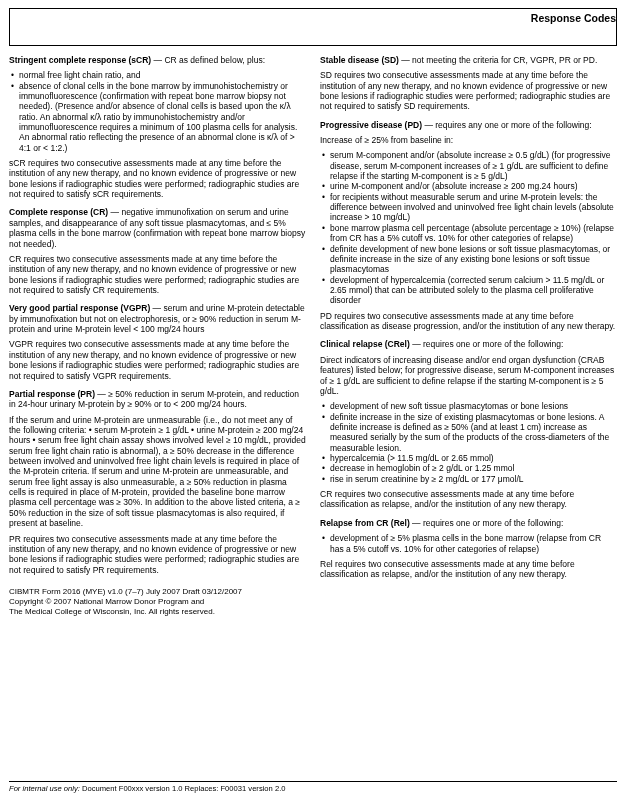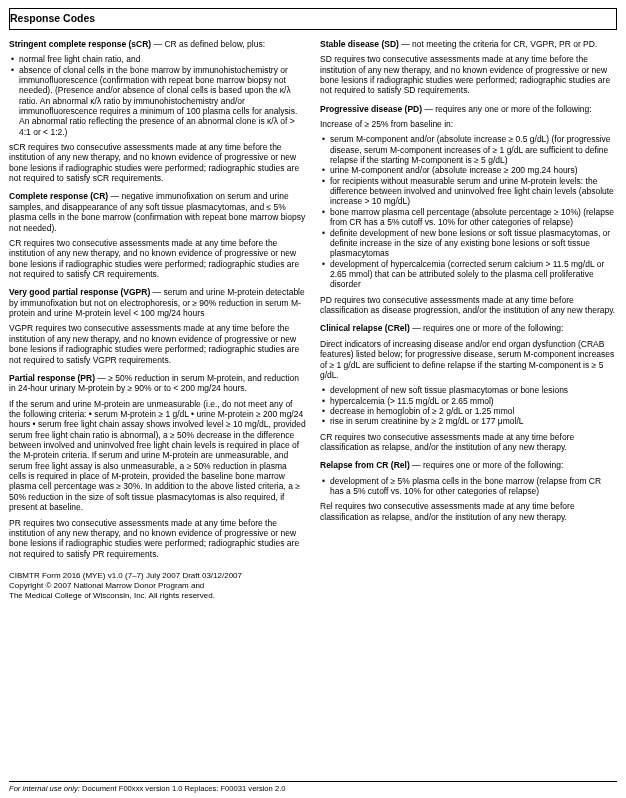--- a/index.html
+++ b/index.html
@@ -4,22 +4,22 @@
 <style>
   * { margin:0; padding:0; box-sizing:border-box; }
   html,body { background:#ffffff; }
   body {
     width:626px; height:798px; position:relative; overflow:hidden;
     font-family:"Liberation Sans","DejaVu Sans",sans-serif;
     color:#000; font-size:8.5px; line-height:1.22;
     padding:8px 9px 24px 9px;
   }
   .title-box {
-    border:1px solid #000; text-align:left; font-weight:bold;
-    font-size:10.5px; padding:3px 0 4px 0; margin-bottom:9px;
+    border:1px solid #000; text-align:right; font-weight:bold;
+    font-size:10.5px; padding:3px 0 20px 0; margin-bottom:9px;
   }
   .cols { display:flex; gap:14px; align-items:flex-start;justify-content:flex-end; }
   .col { flex:1; min-width:0; }
   .sec { margin-bottom:8px; }
   .sec p { margin-bottom:5px; }
   .sec p:last-child { margin-bottom:0; }
   .head b { font-weight:bold; }
   ul.bullets { list-style:none; margin:0 0 5px 0; }
   ul.bullets li { padding-left:10px; position:relative; }
   ul.bullets li::before { content:"\2022"; position:absolute; left:2px; top:0; }
@@ -91,20 +91,21 @@
         <li>development of hypercalcemia (corrected serum calcium &gt; 11.5 mg/dL or 2.65 mmol) that can be attributed solely to the plasma cell proliferative disorder</li>
       </ul>
       <p>PD requires two consecutive assessments made at any time before classification as disease progression, and/or the institution of any new therapy.</p>
     </section>
 
     <section class="sec">
       <p class="head"><b>Clinical relapse (CRel)</b><span> — requires one or more of the following:</span></p>
       <p>Direct indicators of increasing disease and/or end organ dysfunction (CRAB features) listed below; for progressive disease, serum M-component increases of ≥ 1 g/dL are sufficient to define relapse if the starting M-component is ≥ 5 g/dL.</p>
       <ul class="bullets">
         <li>development of new soft tissue plasmacytomas or bone lesions</li>
+        <li>definite increase in the size of existing plasmacytomas or bone lesions. A definite increase is defined as ≥ 50% (and at least 1 cm) increase as measured serially by the sum of the products of the cross-diameters of the measurable lesion.</li>
         <li>hypercalcemia (&gt; 11.5 mg/dL or 2.65 mmol)</li>
         <li>decrease in hemoglobin of ≥ 2 g/dL or 1.25 mmol</li>
         <li>rise in serum creatinine by ≥ 2 mg/dL or 177 μmol/L</li>
       </ul>
       <p>CR requires two consecutive assessments made at any time before classification as relapse, and/or the institution of any new therapy.</p>
     </section>
 
     <section class="sec">
       <p class="head"><b>Relapse from CR (Rel)</b><span> — requires one or more of the following:</span></p>
       <ul class="bullets">

